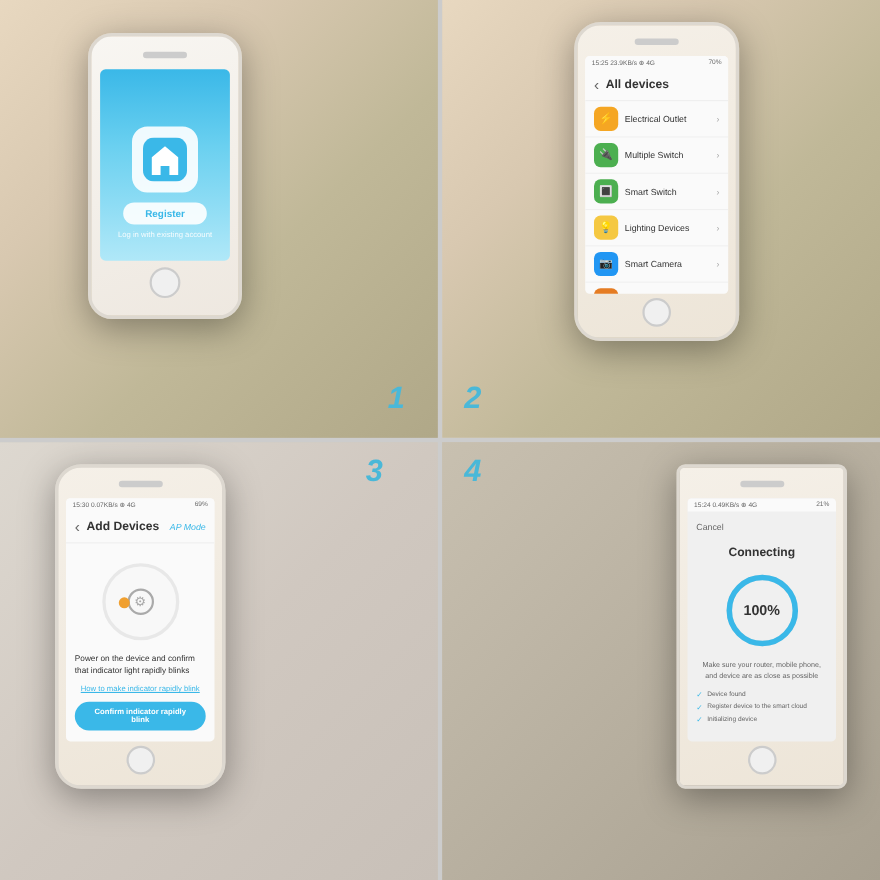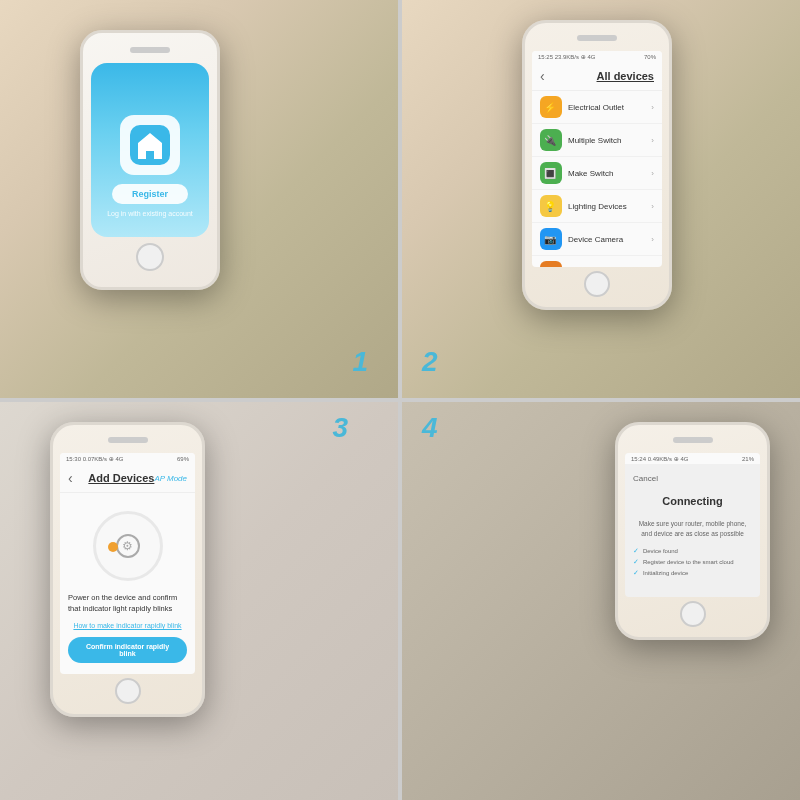--- a/index.html
+++ b/index.html
@@ -82,21 +82,21 @@
       border: 3px solid #ddd8d0;
     }
 
     .phone-1 .screen {
       position: absolute;
       top: 30px;
       left: 8px;
       right: 8px;
       bottom: 50px;
       background: linear-gradient(180deg, #3ab8e8 0%, #6ad0f0 40%, #b0e8f8 100%);
-      border-radius: 16px;
+      border-radius: 5px;
       display: flex;
       flex-direction: column;
       align-items: center;
       justify-content: flex-end;
       padding-bottom: 20px;
     }
 
     .phone-1 .home-icon {
       width: 60px;
       height: 60px;
@@ -211,22 +211,21 @@
       font-size: 14px;
       color: #666;
       margin-right: 6px;
     }
 
     .screen-header .title {
       font-size: 11px;
       font-weight: bold;
       color: #333;
       flex: 1;
-      text-align: right;
-      text-decoration: underline;
+      text-align: left;
     }
 
     .screen-status-bar {
       background: #fafafa;
       padding: 2px 6px;
       display: flex;
       justify-content: space-between;
       align-items: center;
       font-size: 6px;
       color: #666;
@@ -371,25 +370,25 @@
       padding: 6px 12px;
       font-size: 7px;
       font-weight: bold;
       width: 100%;
       text-align: center;
     }
 
     
     .phone-4 {
       width: 155px;
-      height: 218px;
+      height: 295px;
       right: 30px;
       top: 20px;
       background: linear-gradient(160deg, #f5f0e8 0%, #ede5d8 100%);
-      border-radius: 24px;
+      border-radius: 8px;
       border: 3px solid #ddd8d0;
     }
 
     .phone-4 .screen {
       position: absolute;
       top: 28px;
       left: 7px;
       right: 7px;
       bottom: 40px;
       background: #f0f0f0;
@@ -570,31 +569,31 @@
             <span class="device-name">Electrical Outlet</span>
             <span class="device-arrow">›</span>
           </div>
           <div class="device-list-item">
             <div class="device-icon" style="background:#4CAF50;">🔌</div>
             <span class="device-name">Multiple Switch</span>
             <span class="device-arrow">›</span>
           </div>
           <div class="device-list-item">
             <div class="device-icon" style="background:#4CAF50;">🔳</div>
-            <span class="device-name">Make Switch</span>
+            <span class="device-name">Smart Switch</span>
             <span class="device-arrow">›</span>
           </div>
           <div class="device-list-item">
             <div class="device-icon" style="background:#F5C842;">💡</div>
             <span class="device-name">Lighting Devices</span>
             <span class="device-arrow">›</span>
           </div>
           <div class="device-list-item">
             <div class="device-icon" style="background:#2196F3;">📷</div>
-            <span class="device-name">Device Camera</span>
+            <span class="device-name">Smart Camera</span>
             <span class="device-arrow">›</span>
           </div>
           <div class="device-list-item">
             <div class="device-icon" style="background:#E57C23;">🔥</div>
 
           </div>
 
         </div>
         <div class="home-button"></div>
       </div>
@@ -639,20 +638,27 @@
       <div class="phone phone-4">
         <div class="top-bar"></div>
         <div class="screen">
           <div class="screen-status-bar">
             <span>15:24   0.49KB/s ⊕ 4G</span>
             <span>21%</span>
           </div>
           <div class="connecting-content">
             <div class="cancel-link">Cancel</div>
             <div class="connecting-title">Connecting</div>
+            <div class="progress-circle">
+              <svg viewBox="0 0 70 70">
+                <circle class="track" cx="35" cy="35" r="30"></circle>
+                <circle class="fill" cx="35" cy="35" r="30"></circle>
+              </svg>
+              <div class="progress-label">100%</div>
+            </div>
             <div class="connecting-note">Make sure your router, mobile phone, and device are as close as possible</div>
             <div class="status-item">Device found</div>
             <div class="status-item">Register device to the smart cloud</div>
             <div class="status-item">Initializing device</div>
           </div>
         </div>
         <div class="home-button"></div>
       </div>
     </div>
     <div class="step-badge" style="top:10px;left:20px;">4</div>

